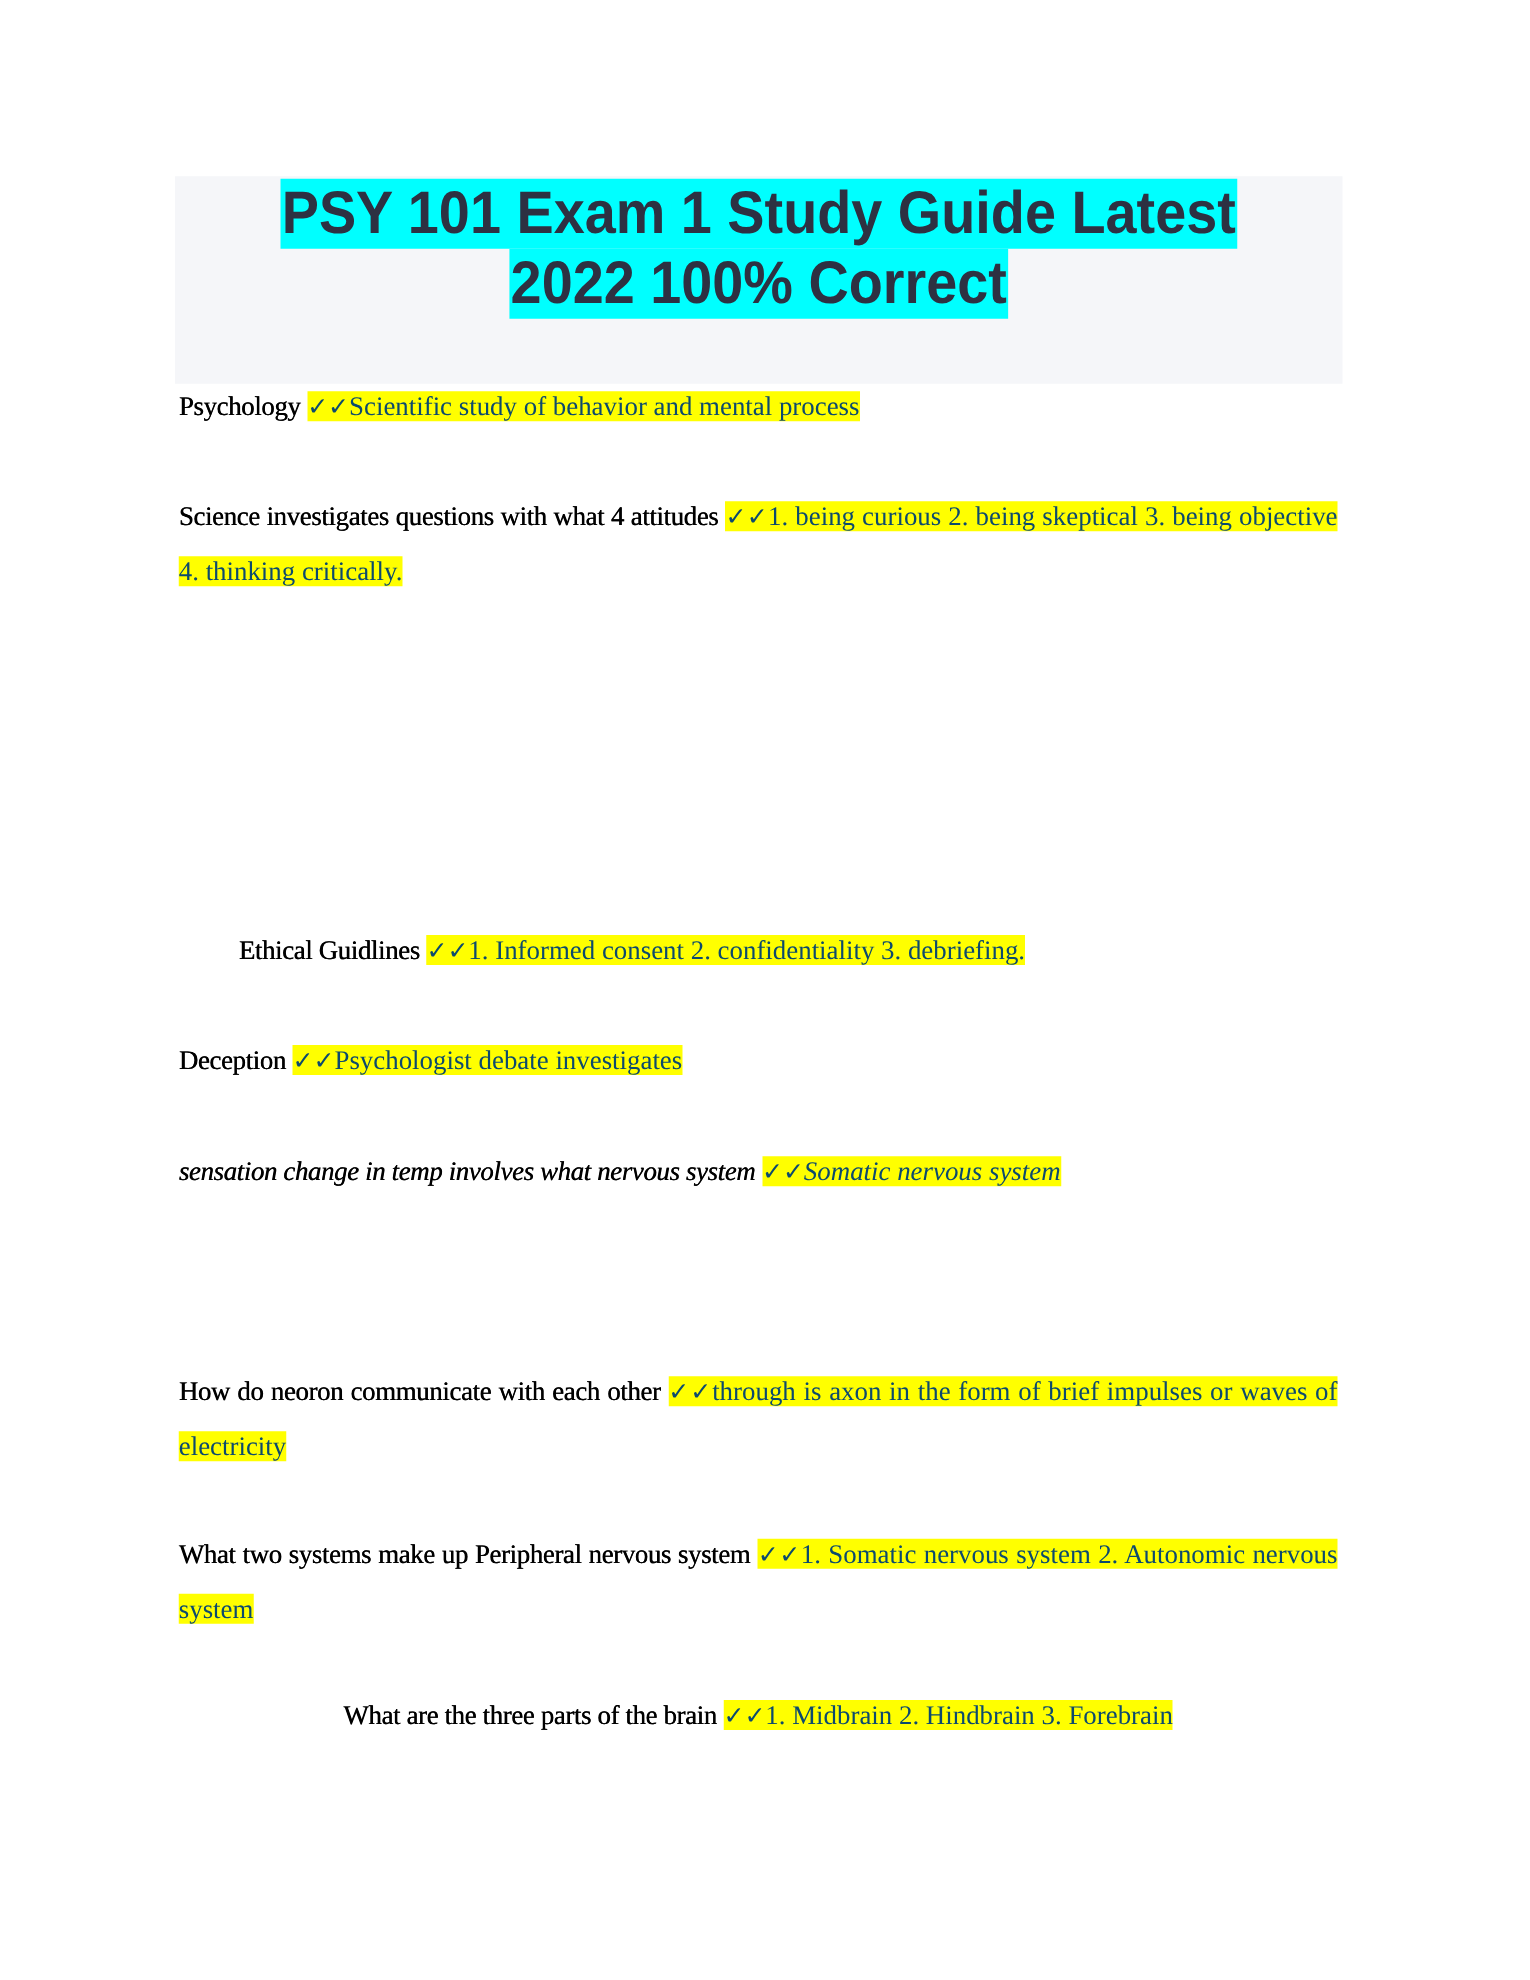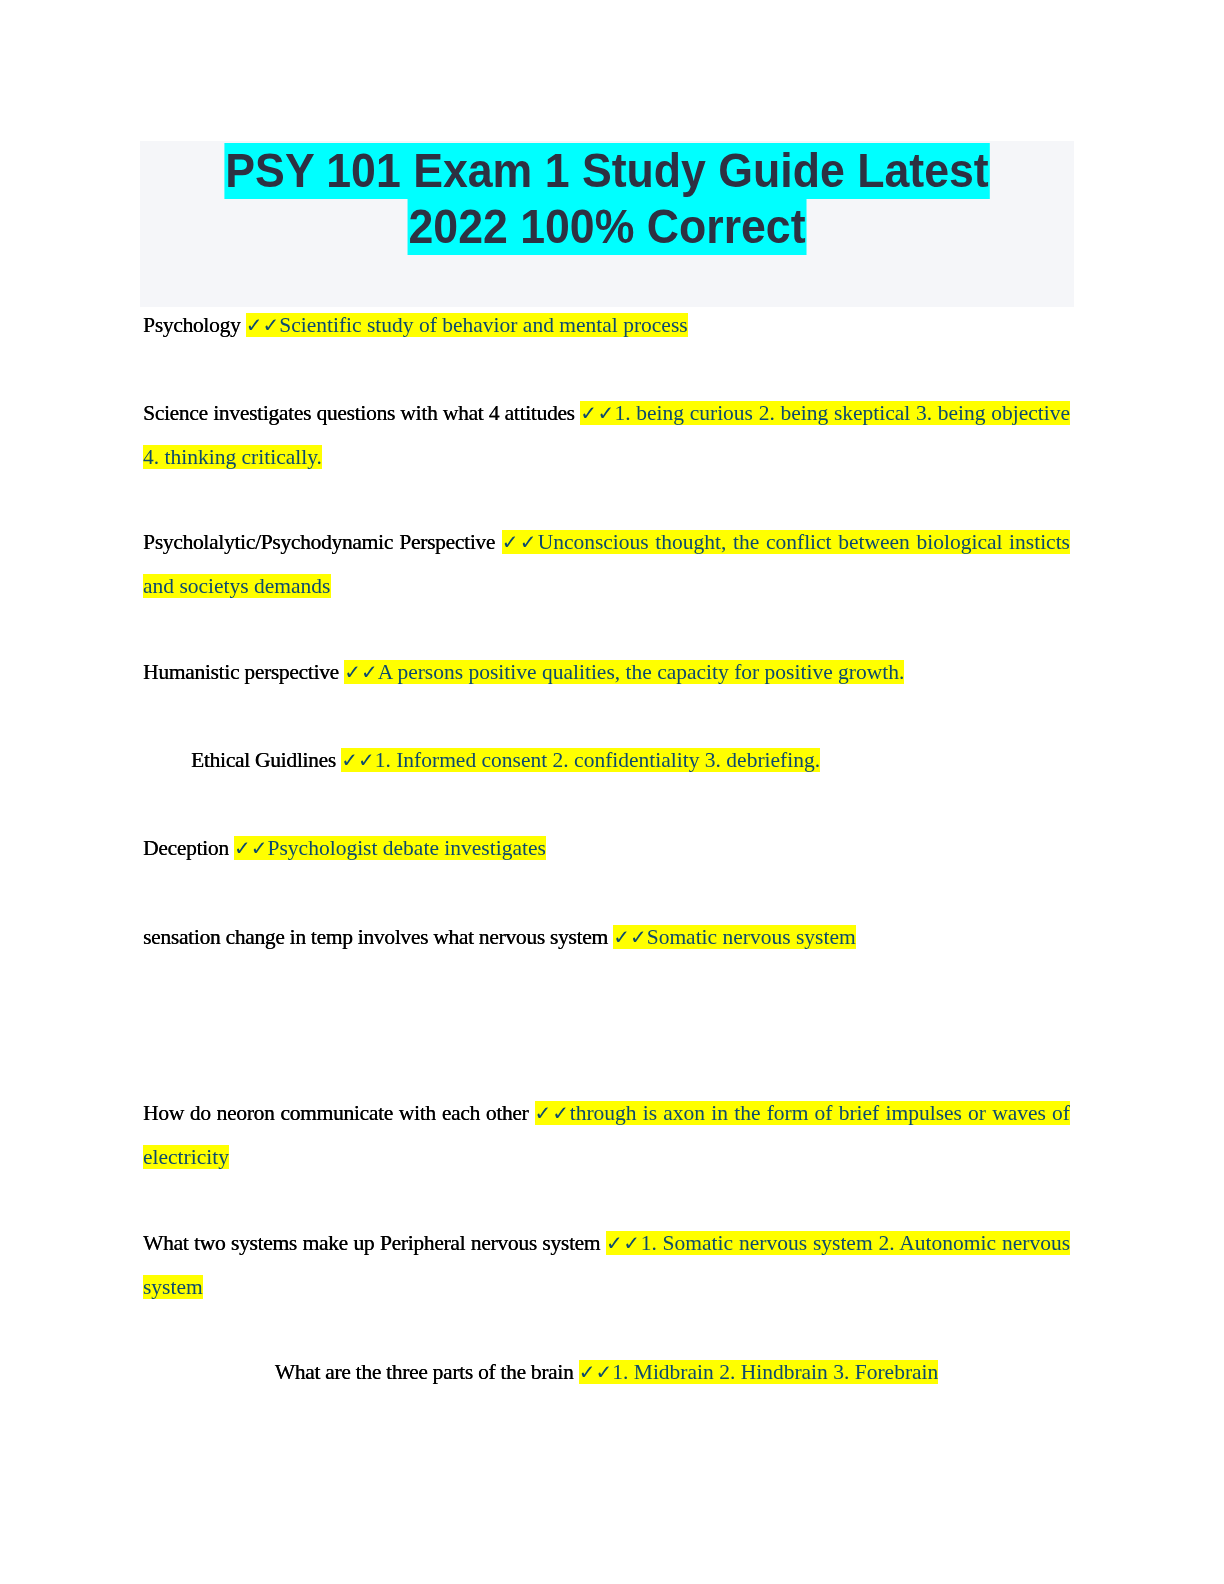--- a/index.html
+++ b/index.html
@@ -40,41 +40,33 @@
   <div class="qa" style="top:303px;">
     <span class="q">Psychology</span>
     <span class="a"><span class="check">✓✓</span><span>Scientific study of behavior and mental process</span></span>
   </div>
 
   <div class="qa justify" style="top:391px;">
     <span class="q">Science investigates questions with what 4 attitudes</span>
     <span class="a"><span class="check">✓✓</span><span>1. being curious 2. being skeptical 3. being objective 4. thinking critically.</span></span>
   </div>
 
-  <div class="qa justify" style="top:520px;">
-    <span class="q">Psycholalytic/Psychodynamic Perspective</span>
-    <span class="a"><span class="check">✓✓</span><span>Unconscious thought, the conflict between biological insticts and societys demands</span></span>
-  </div>
 
-  <div class="qa" style="top:650px;">
-    <span class="q">Humanistic perspective</span>
-    <span class="a"><span class="check">✓✓</span><span>A persons positive qualities, the capacity for positive growth.</span></span>
-  </div>
 
   <div class="qa" style="top:738px;margin-left:48px;">
     <span class="q">Ethical Guidlines</span>
     <span class="a"><span class="check">✓✓</span><span>1. Informed consent 2. confidentiality 3. debriefing.</span></span>
   </div>
 
   <div class="qa" style="top:826px;">
     <span class="q">Deception</span>
     <span class="a"><span class="check">✓✓</span><span>Psychologist debate investigates</span></span>
   </div>
 
-  <div class="qa" style="top:915px;">
+  <div class="qa" style="top:915px;font-style:italic;">
     <span class="q">sensation change in temp involves what nervous system</span>
     <span class="a"><span class="check">✓✓</span><span>Somatic nervous system</span></span>
   </div>
 
 
   <div class="qa justify" style="top:1091px;">
     <span class="q">How do neoron communicate with each other</span>
     <span class="a"><span class="check">✓✓</span><span>through is axon in the form of brief impulses or waves of electricity</span></span>
   </div>
 

